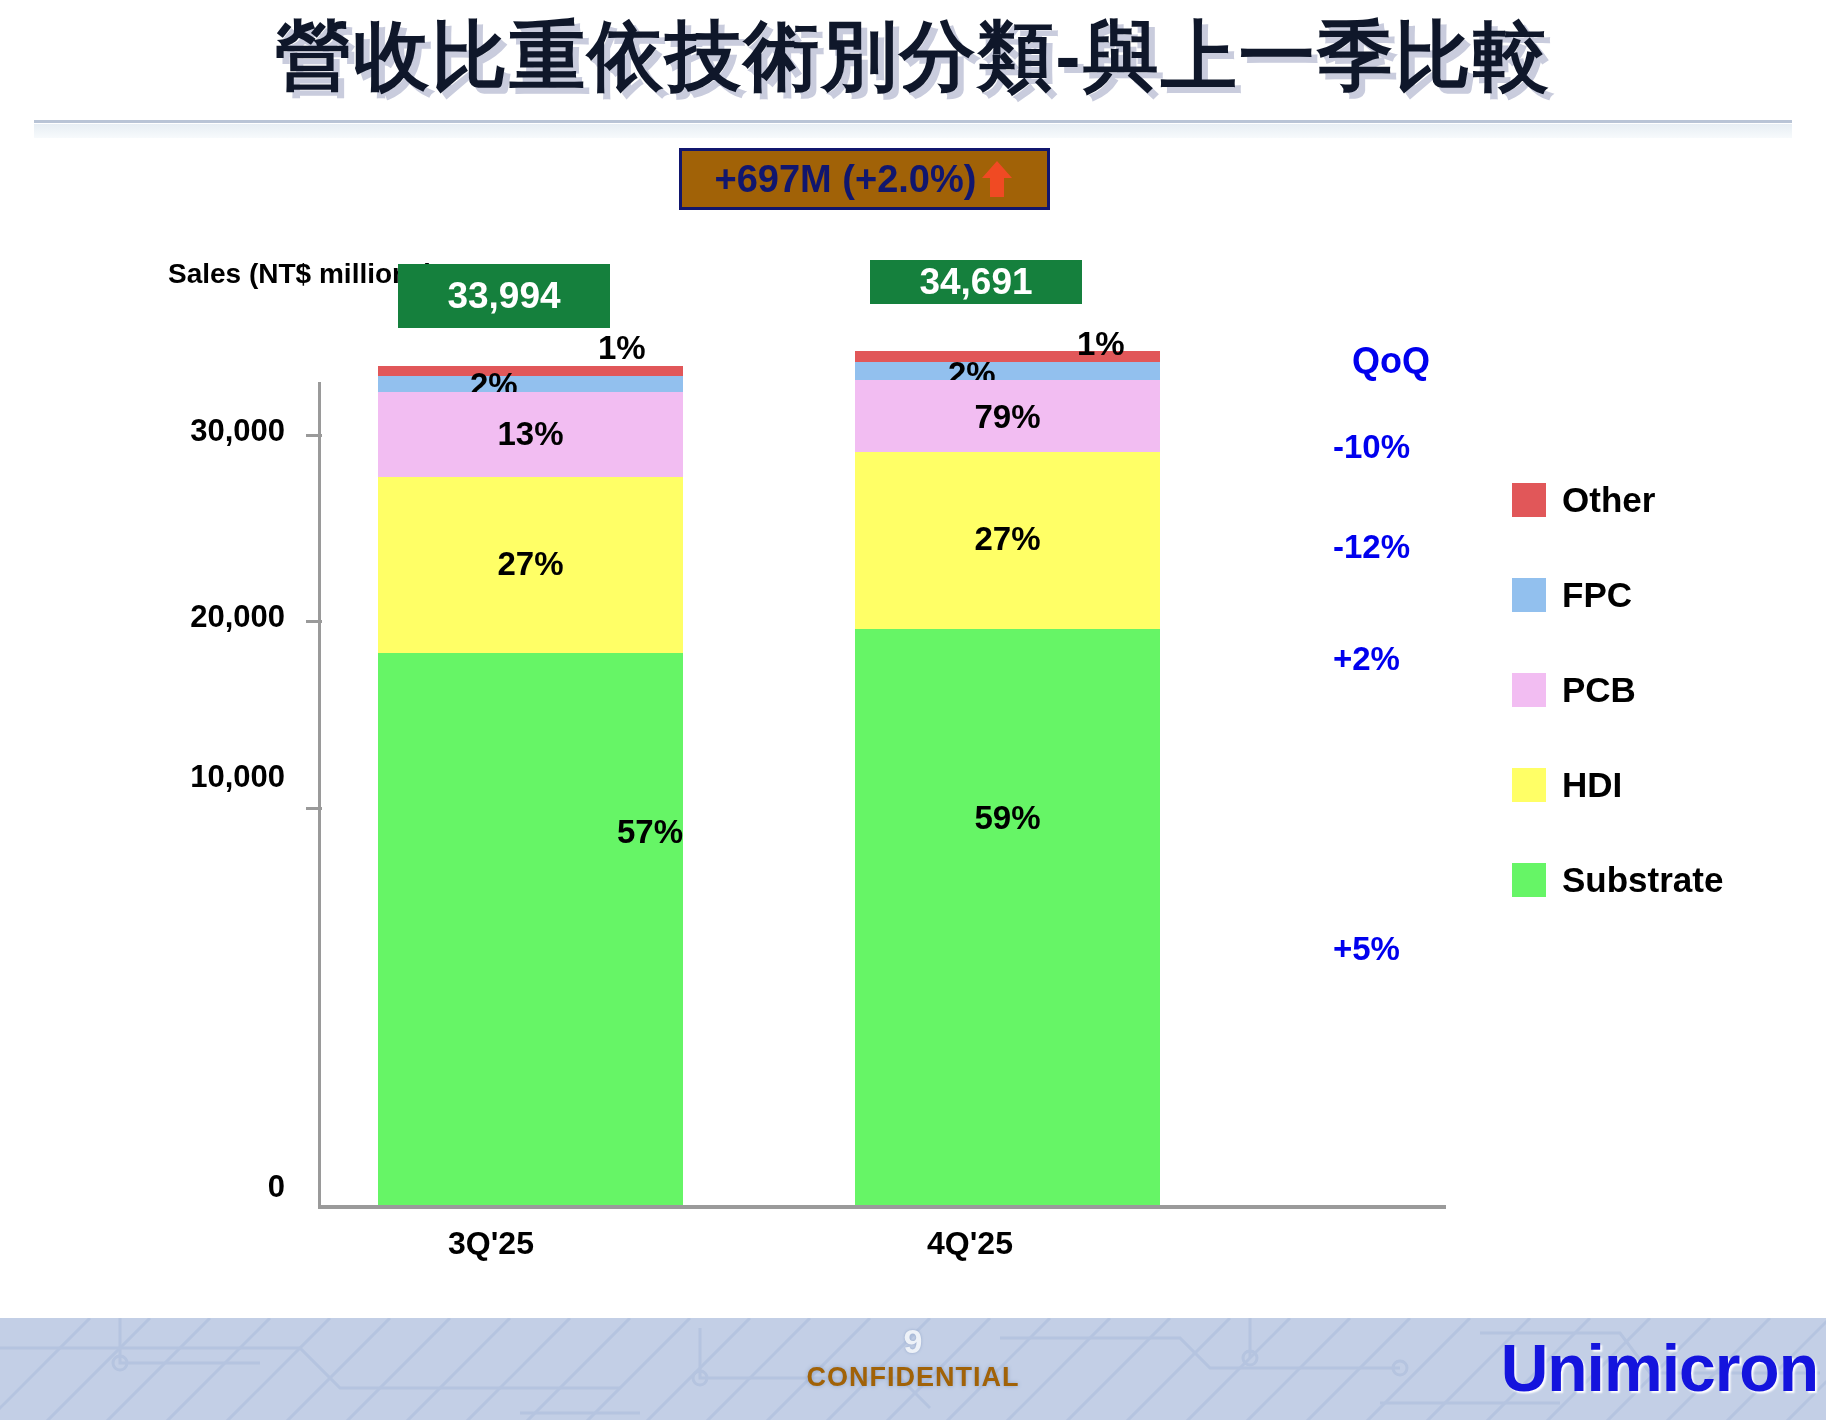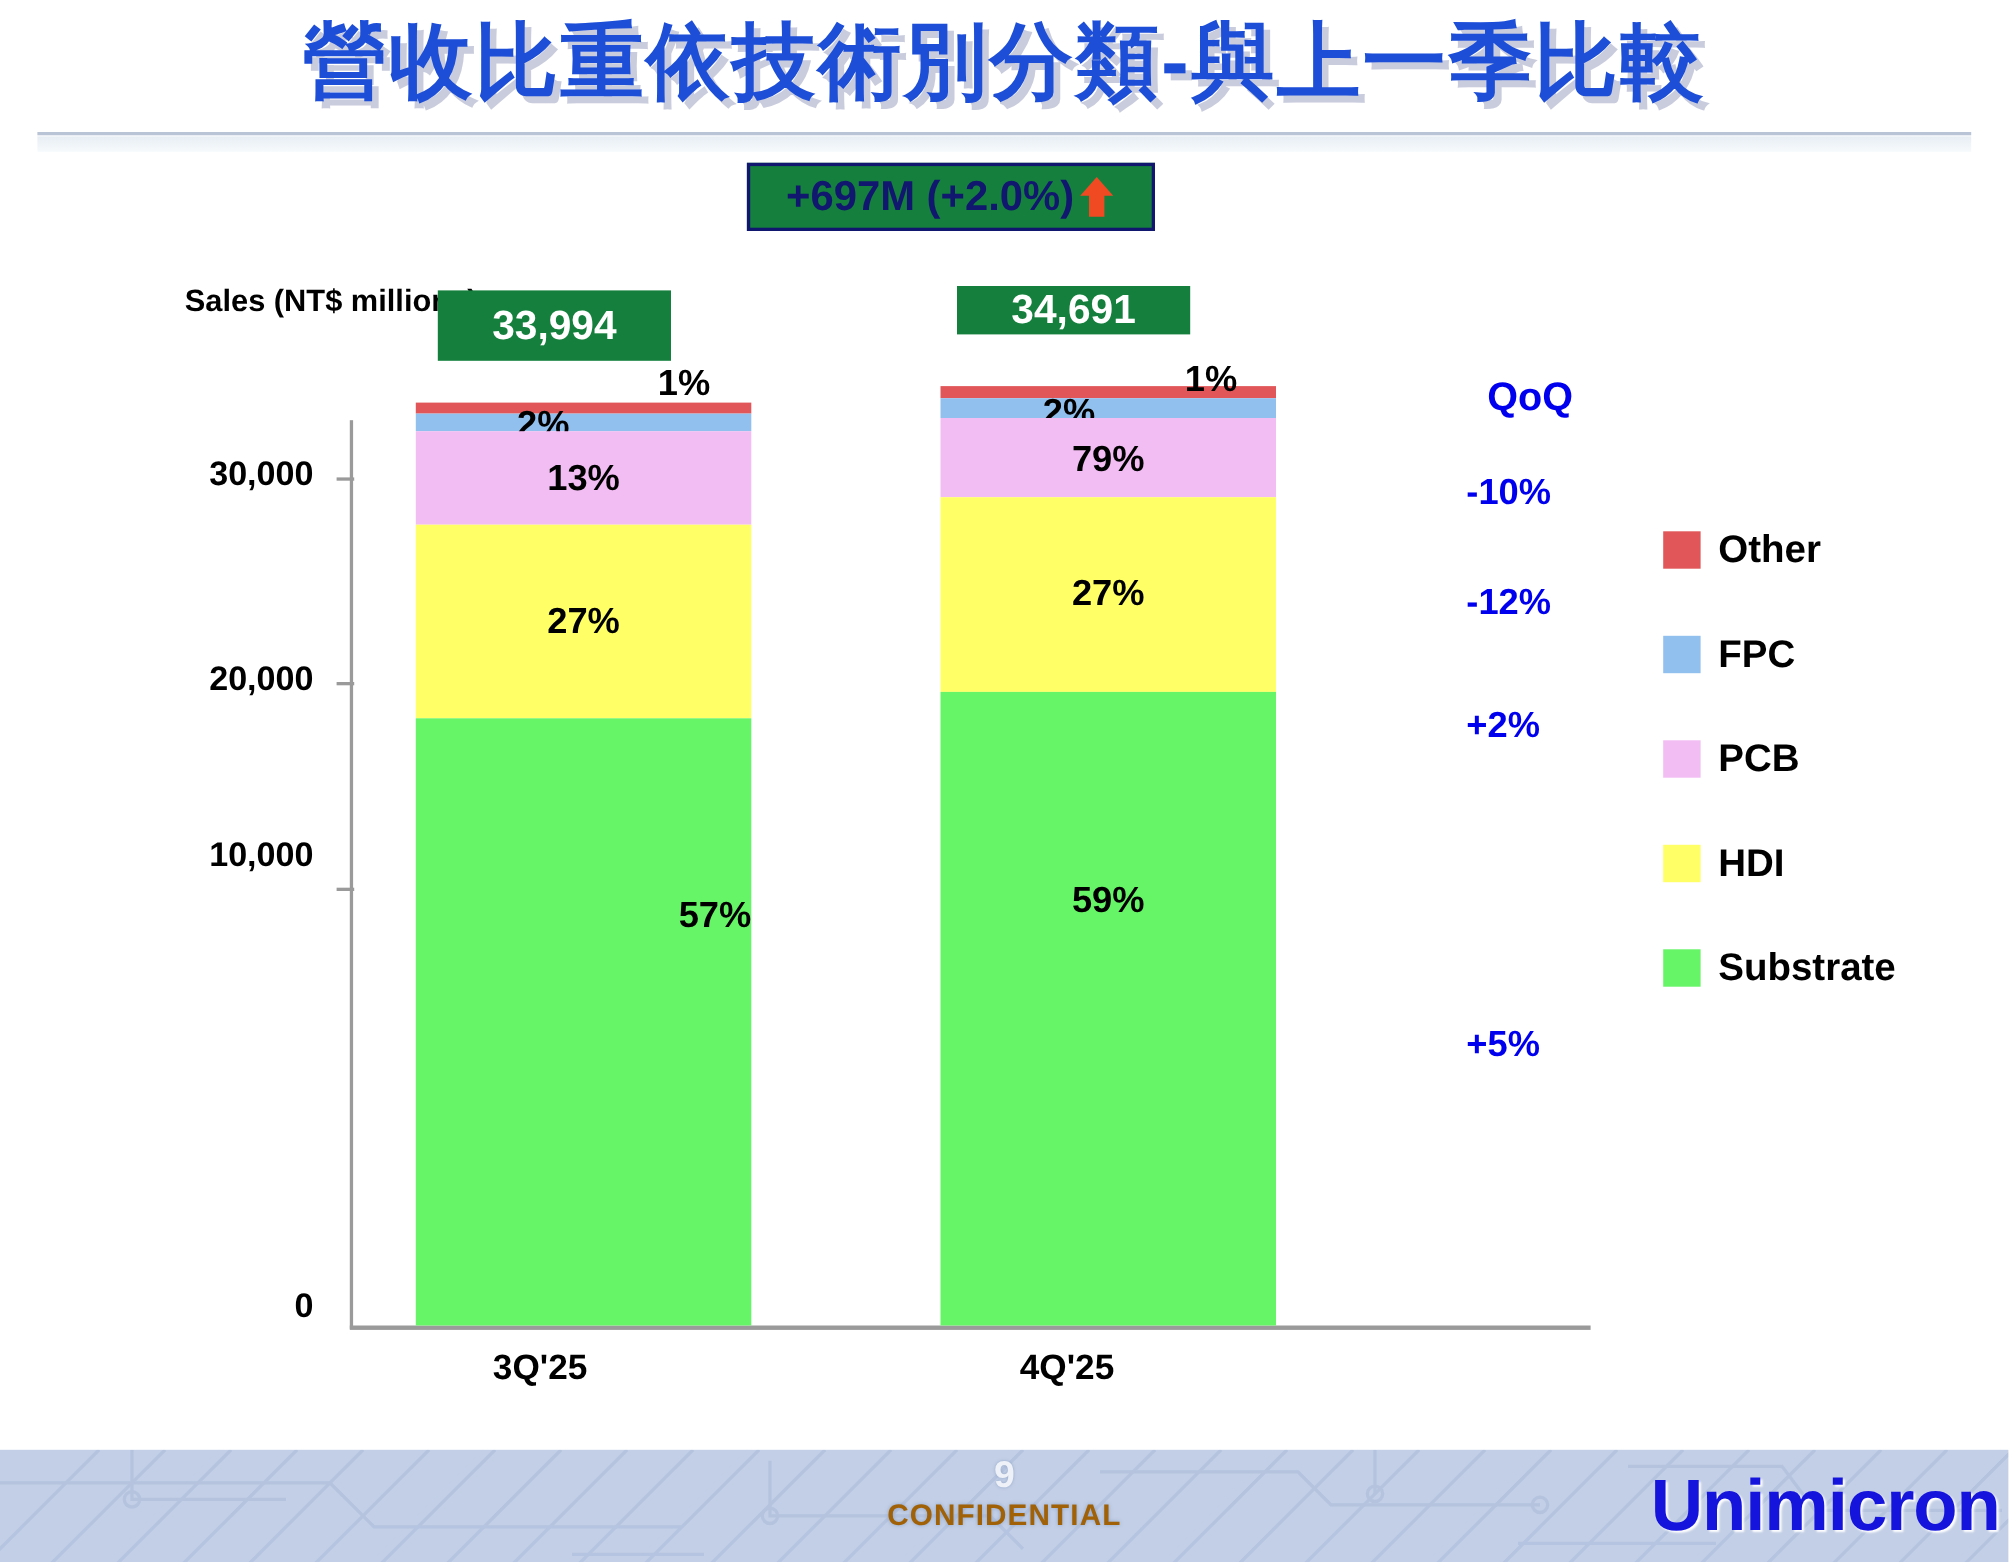--- a/index.html
+++ b/index.html
@@ -5,31 +5,31 @@
   html,body{margin:0;padding:0;}
   body{
     width:1826px;height:1420px;background:#ffffff;
     font-family:"Liberation Sans","DejaVu Sans",sans-serif;
     overflow:hidden;position:relative;
   }
   
   #title-bar{position:absolute;left:0;top:0;width:1826px;height:118px;}
   #slide-title{
     position:absolute;left:0;top:6px;width:1826px;text-align:center;
-    font-size:76px;font-weight:bold;color:#1d4ed8;letter-spacing:2px;
+    font-size:76px;font-weight:bold;color:#0f172a;letter-spacing:2px;
     text-shadow:6px 6px 0 #c9ccdd;white-space:nowrap;
   }
   #title-rule{position:absolute;left:34px;top:120px;width:1758px;height:3px;background:#b9c4d6;}
   #title-rule2{position:absolute;left:34px;top:124px;width:1758px;height:14px;
     background:linear-gradient(to bottom,#e7eef4,#f7fafc);}
 
   
   #delta-badge{
     position:absolute;left:679px;top:148px;width:365px;height:56px;
-    border:3px solid #11166e;background:#15803d;
+    border:3px solid #11166e;background:#a16207;
     display:flex;align-items:center;justify-content:center;gap:4px;
   }
   #delta-text{font-size:38px;font-weight:bold;color:#11166e;white-space:nowrap;}
   #delta-arrow{display:block;}
 
   
   #chart-area{position:absolute;left:0;top:0;width:1826px;height:1290px;}
   #axis-title{position:absolute;left:168px;top:258px;font-size:28px;font-weight:bold;color:#000;}
 
   

